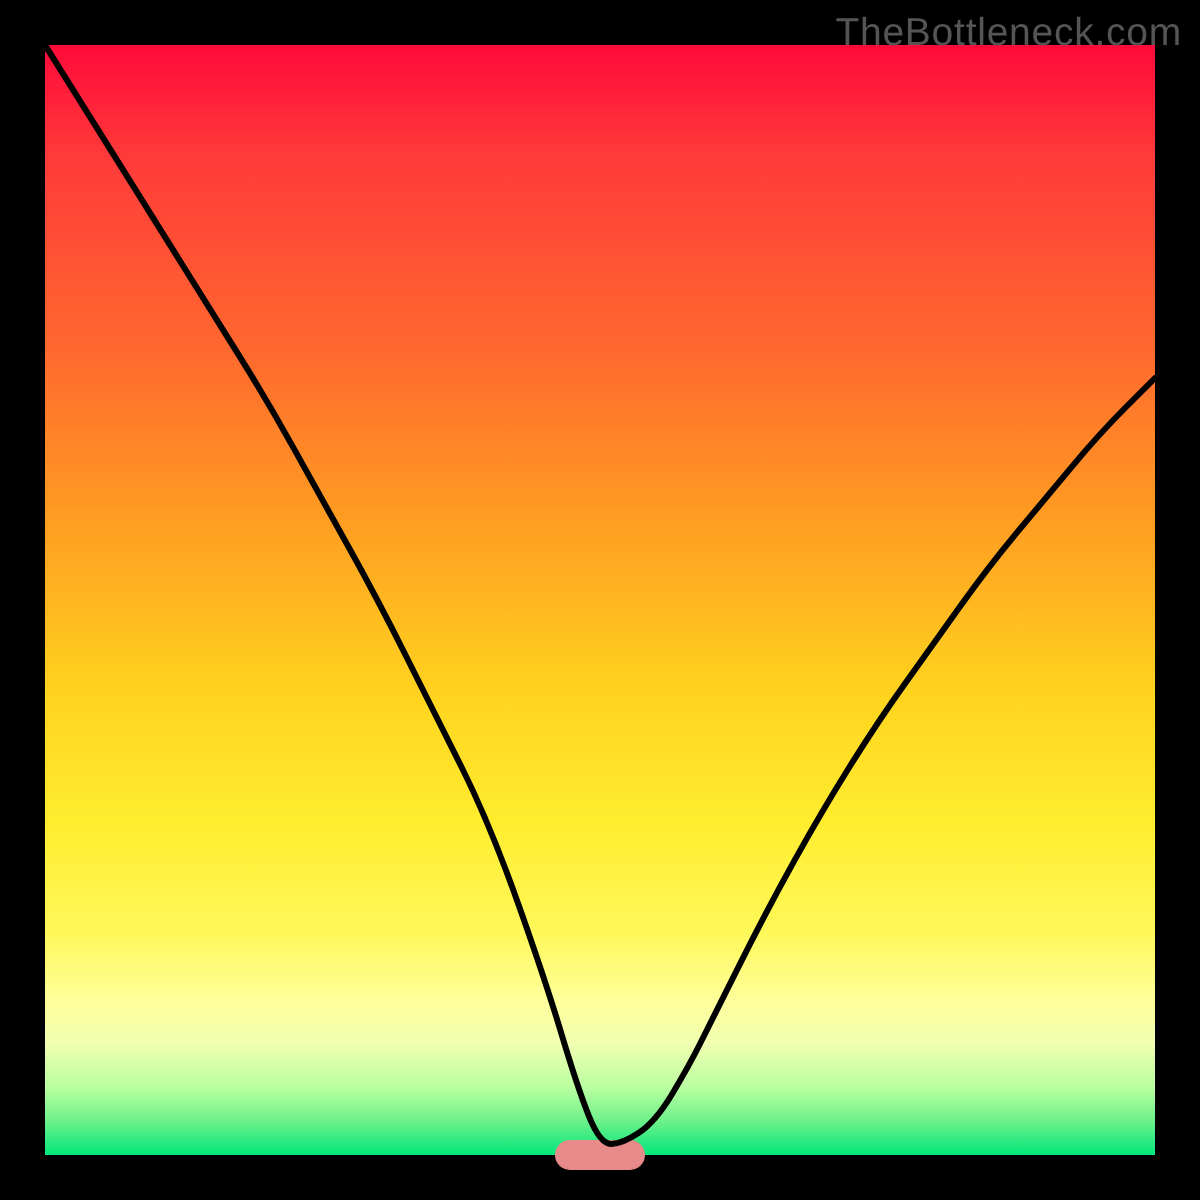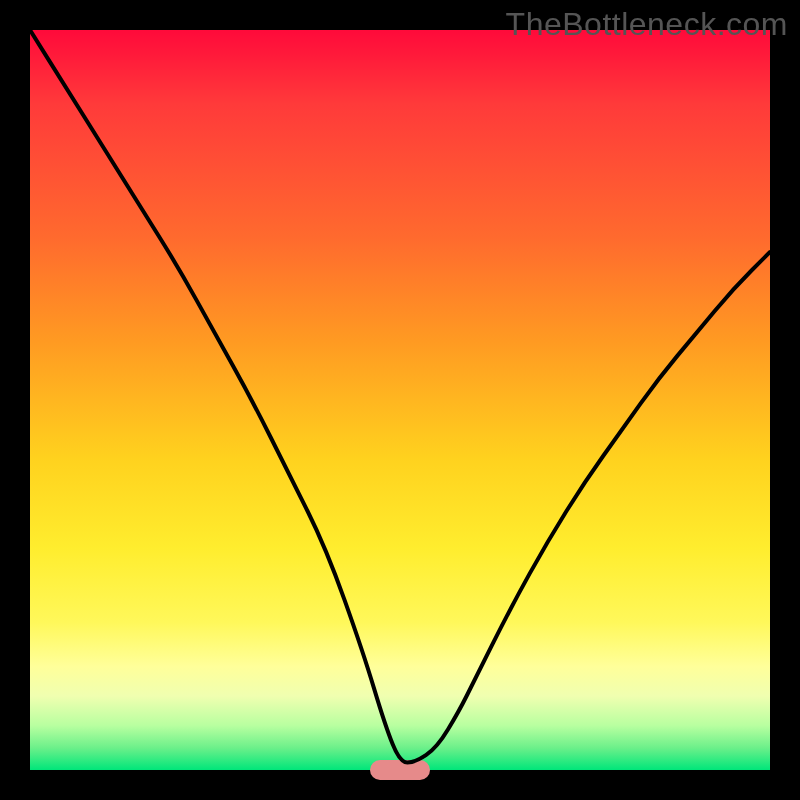--- a/index.html
+++ b/index.html
@@ -15,21 +15,21 @@
     position: relative;
     width: 800px;
     height: 800px;
     background: #000;
   }
   .watermark {
     position: absolute;
     top: 6px;
     right: 12px;
     color: #555;
-    font-size: 32px;
+    font-size: 26px;
     font-weight: 500;
     letter-spacing: 0.5px;
     z-index: 10;
     user-select: none;
   }
   .plot {
     position: absolute;
     left: 30px;
     top: 30px;
     width: 740px;

